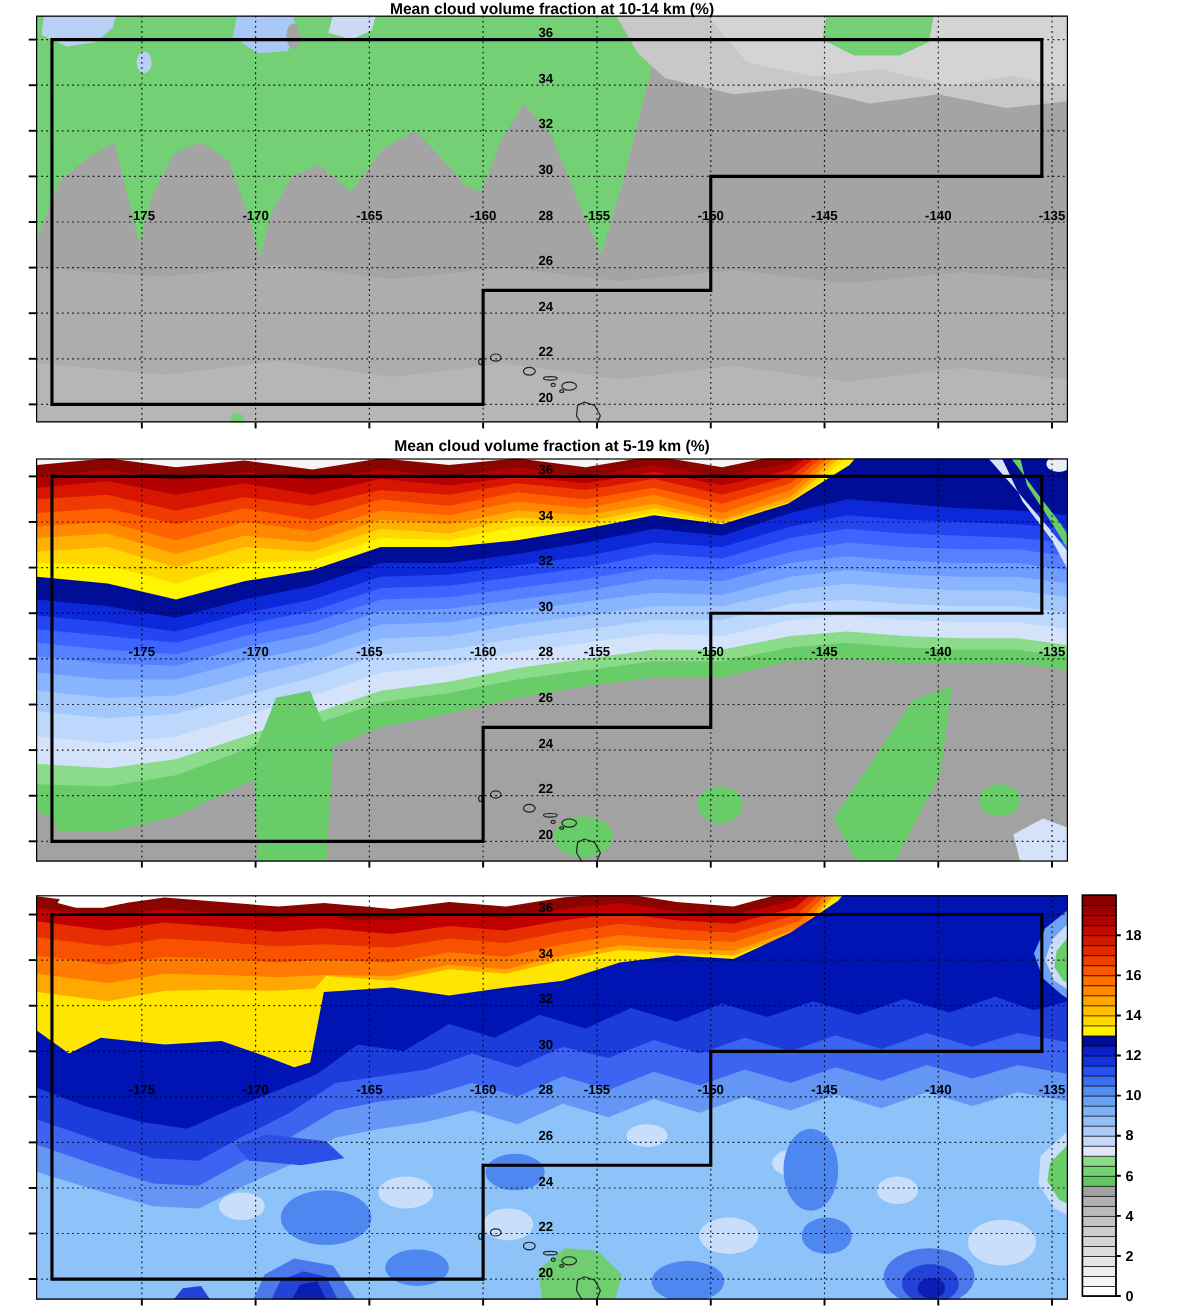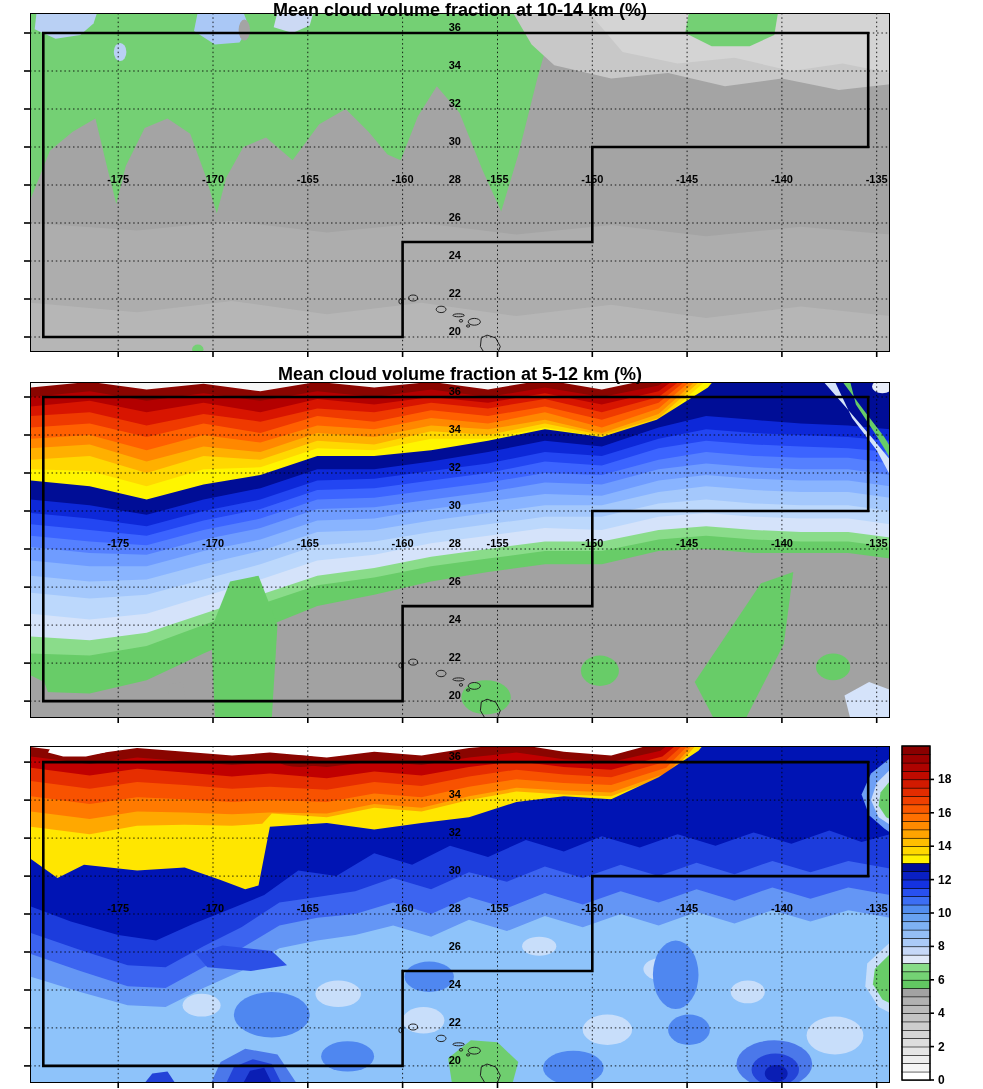--- a/index.html
+++ b/index.html
@@ -1,20 +1,20 @@
 <!DOCTYPE html>
 <html><head>
 <meta charset="utf-8">
 <style>
   html,body{margin:0;padding:0;background:#fff;}
   #figure{position:relative;width:983px;height:1089px;background:#fff;overflow:hidden;
           font-family:"Liberation Sans",sans-serif;}
   #chart-svg{position:absolute;left:0;top:0;}
   .panel-title{position:absolute;left:30px;width:860px;text-align:center;
-               font-size:18px;font-weight:bold;color:#000;letter-spacing:0px;}
+               font-size:13px;font-weight:bold;color:#000;letter-spacing:0px;}
 </style>
 </head>
 <body>
 
 <div id="figure">
   <svg id="chart-svg" width="983" height="1089">
       <defs>
         <clipPath id="cp0">
           <rect x="30" y="13" width="860" height="339"></rect>
         </clipPath>
@@ -407,14 +407,14 @@
         <text x="938" y="983.8" fill="#000" font-size="12" font-weight="bold" font-family="&quot;Liberation Sans&quot;, sans-serif">6</text>
         <line x1="930" x2="934" y1="1013.2" y2="1013.2" stroke="#000" stroke-width="1.6"></line>
         <text x="938" y="1017.2" fill="#000" font-size="12" font-weight="bold" font-family="&quot;Liberation Sans&quot;, sans-serif">4</text>
         <line x1="930" x2="934" y1="1046.6" y2="1046.6" stroke="#000" stroke-width="1.6"></line>
         <text x="938" y="1050.6" fill="#000" font-size="12" font-weight="bold" font-family="&quot;Liberation Sans&quot;, sans-serif">2</text>
         <line x1="930" x2="934" y1="1080.0" y2="1080.0" stroke="#000" stroke-width="1.6"></line>
         <text x="938" y="1084.0" fill="#000" font-size="12" font-weight="bold" font-family="&quot;Liberation Sans&quot;, sans-serif">0</text>
       </g>
     </svg>
   <div class="panel-title" style="top:0px">Mean cloud volume fraction at 10-14 km (%)</div>
-  <div class="panel-title" style="top:364px">Mean cloud volume fraction at 5-12 km (%)</div>
+  <div class="panel-title" style="top:364px">Mean cloud volume fraction at 5-19 km (%)</div>
 </div>
 
 </body></html>

